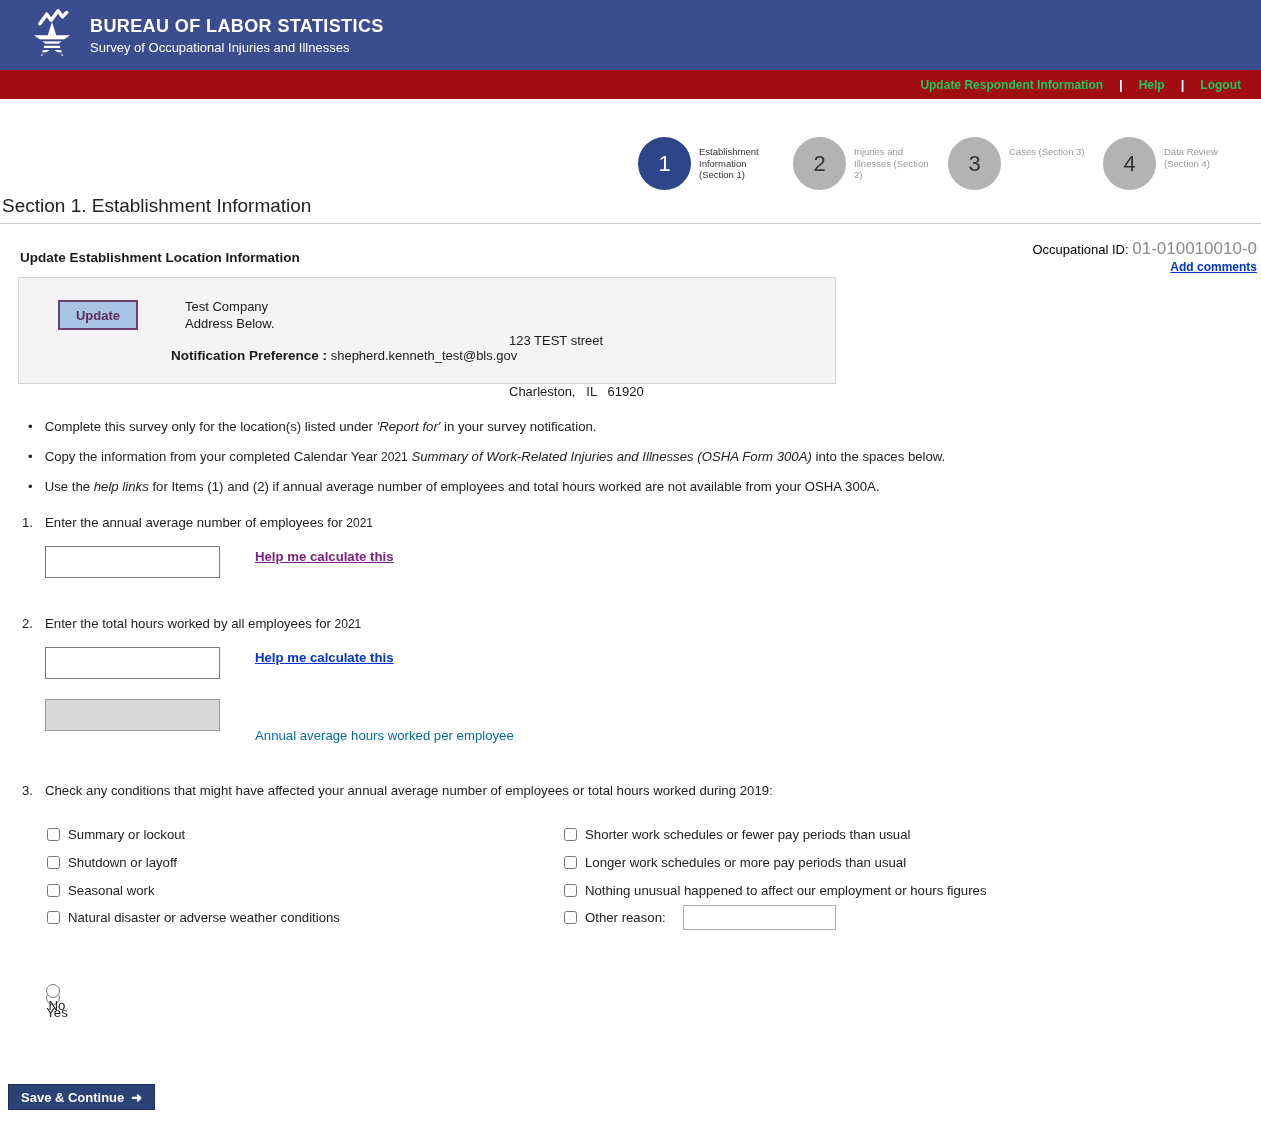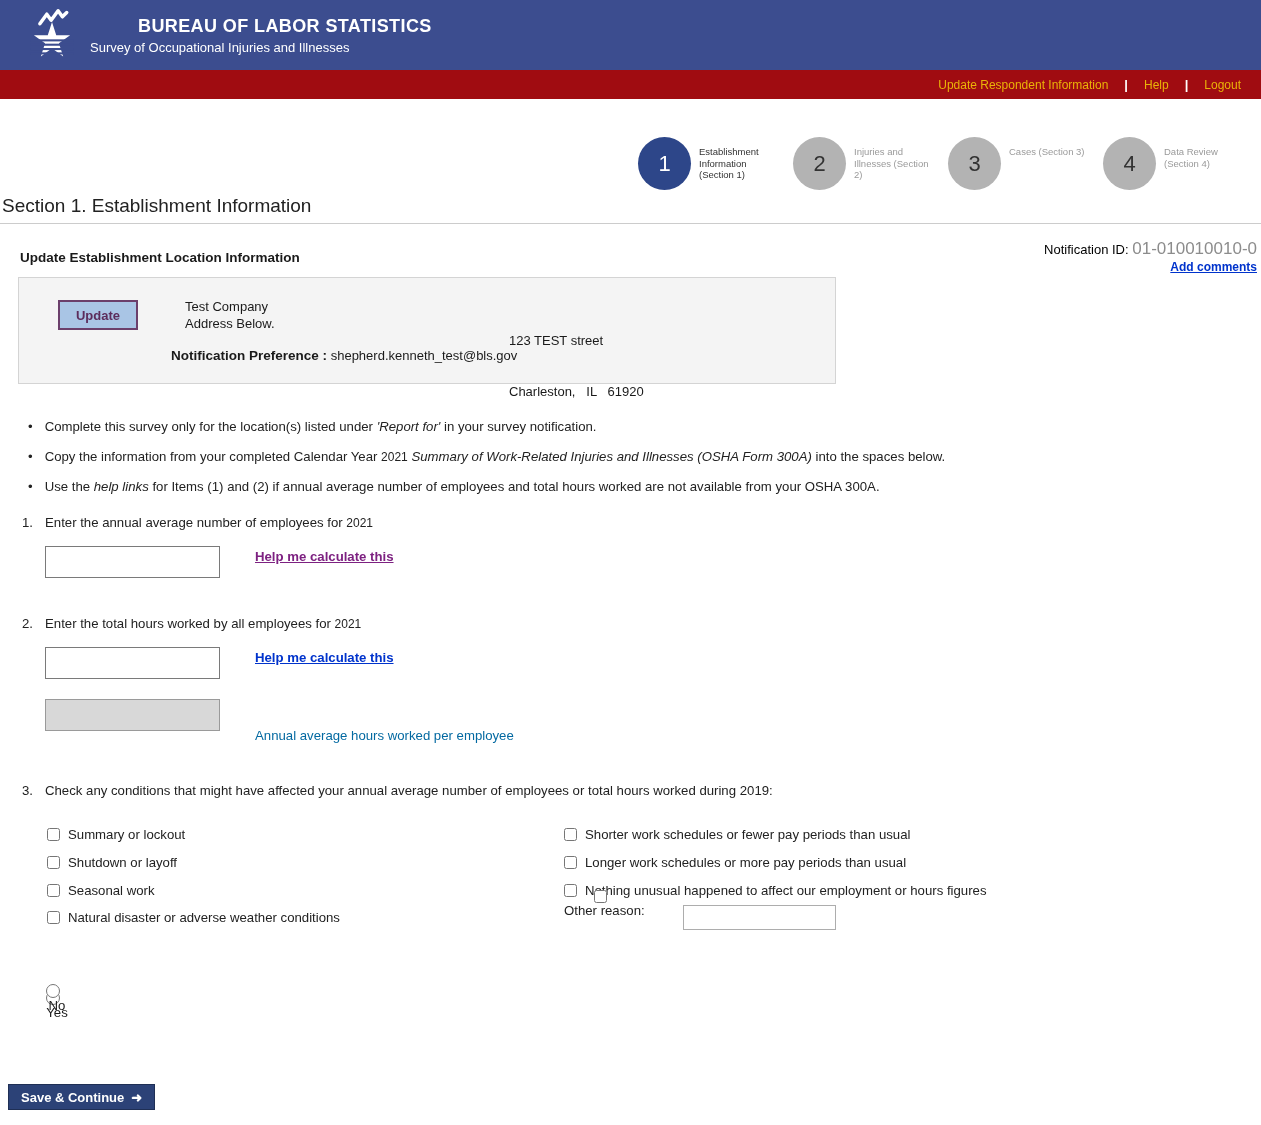--- a/index.html
+++ b/index.html
@@ -4,26 +4,26 @@
 <style>
   * { box-sizing: border-box; }
   html,body { margin:0; padding:0; background:#fff; }
   body { font-family:"Liberation Sans", sans-serif; color:#1a1a1a; }
   #page { position:relative; width:1261px; height:1125px; background:#fff; overflow:hidden; }
 
   
   .hdr { position:absolute; top:0; left:0; width:1261px; height:70px; background:#3c4d8f; display:flex; align-items:center; }
   .logo { margin-left:26px; flex:0 0 auto; }
   .hdr-text { margin-left:12px; color:#fff; }
-  .hdr-title { font-size:18px; font-weight:bold; letter-spacing:.4px;margin-left:48px; }
+  .hdr-title { font-size:18px; font-weight:bold; letter-spacing:.4px; }
   .hdr-sub { font-size:13px; margin-top:3px; }
 
   
   .redbar { position:absolute; top:70px; left:0; width:1261px; height:29px; background:#a00c11; display:flex; align-items:center; justify-content:flex-end; padding-right:20px; }
-  .redbar a { color:#eab308; font-size:12px; font-weight:normal; text-decoration:none; cursor:pointer;text-align:center; }
+  .redbar a { color:#22c55e; font-size:12px; font-weight:bold; text-decoration:none; cursor:pointer;text-align:center; }
   .sep { color:#fff; font-weight:bold; margin:0 16px; font-size:13px; }
 
   
   .step { position:absolute; top:137px; display:flex; align-items:flex-start; width:152px; cursor:default; }
   .circle { width:53px; height:53px; border-radius:50%; background:#b3b3b3; color:#333; display:flex; align-items:center; justify-content:center; font-size:22px; flex:0 0 auto; }
   .circle.active { background:#2d4689; color:#fff; }
   .step-label { font-size:9.5px; line-height:11.5px; color:#9a9a9a; margin:9px 0 0 8px; width:82px; }
   .step-label.dark { color:#333; }
 
   
@@ -112,21 +112,21 @@
   </div>
   <div class="step" style="left:1103px;">
     <div class="circle">4</div>
     <div class="step-label">Data Review (Section 4)</div>
   </div>
 
   <h1 class="section-title" style="margin:0; font-weight:normal;">Section 1. Establishment Information</h1>
   <div class="rule"></div>
 
   <div class="est-id">
-    <span>Notification ID:</span>
+    <span>Occupational ID:</span>
     <span class="idval">01-010010010-0</span>
   </div>
   <a class="add-comments">Add comments</a>
 
   <div class="info-heading">Update Establishment Location Information</div>
   <div class="info-box">
     <button class="update-btn">Update</button>
     <div class="company">
       <div>Test Company</div>
       <div>Address Below.</div>
@@ -187,21 +187,21 @@
     <span>Shorter work schedules or fewer pay periods than usual</span>
   </label>
   <label class="cb-row" style="left:564px; top:855px;">
     <input type="checkbox" style="">
     <span>Longer work schedules or more pay periods than usual</span>
   </label>
   <label class="cb-row" style="left:564px; top:883px;align-items:center;">
     <input type="checkbox" style="">
     <span>Nothing unusual happened to affect our employment or hours figures</span>
   </label>
-  <label class="cb-row" style="left:564px; top:890px;flex-direction:column;">
+  <label class="cb-row" style="left:564px; top:910px;">
     <input type="checkbox" style="">
     <span>Other reason:</span>
   </label>
   <input type="text" class="other-input" value="" style="">
 
   <label class="radio-row" style="left:46px; top:991px;">
     <input type="radio" name="q4" style="">
     <span>Yes</span>
   </label>
   <label class="radio-row" style="left:46px; top:984px;">

